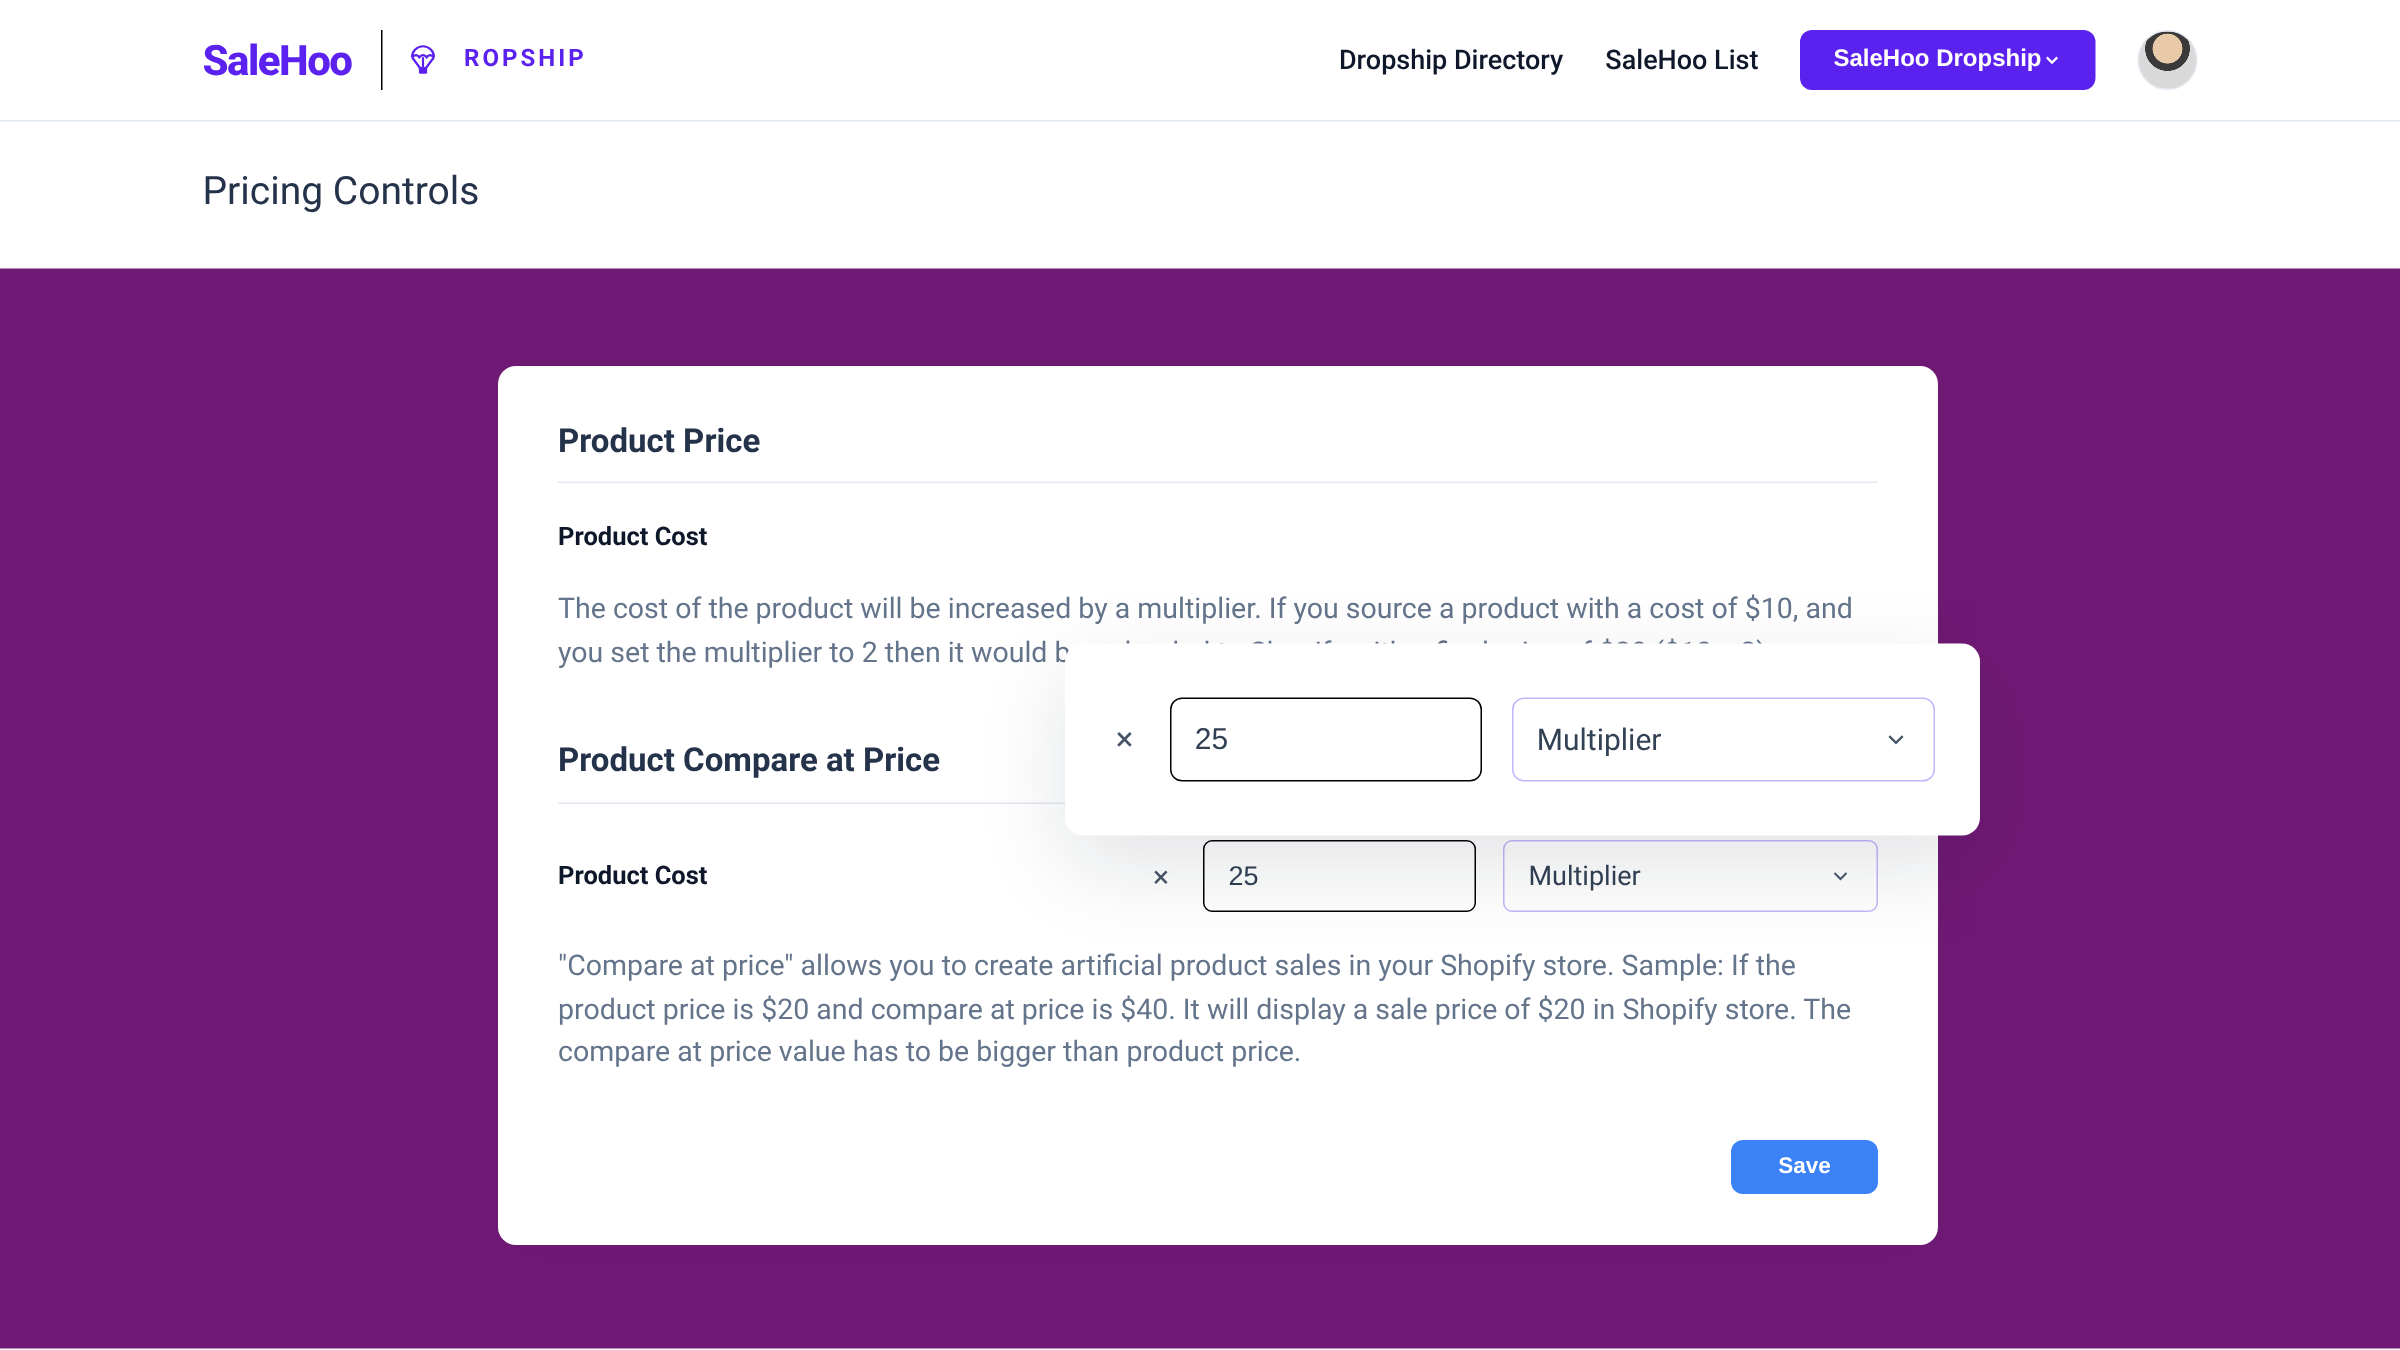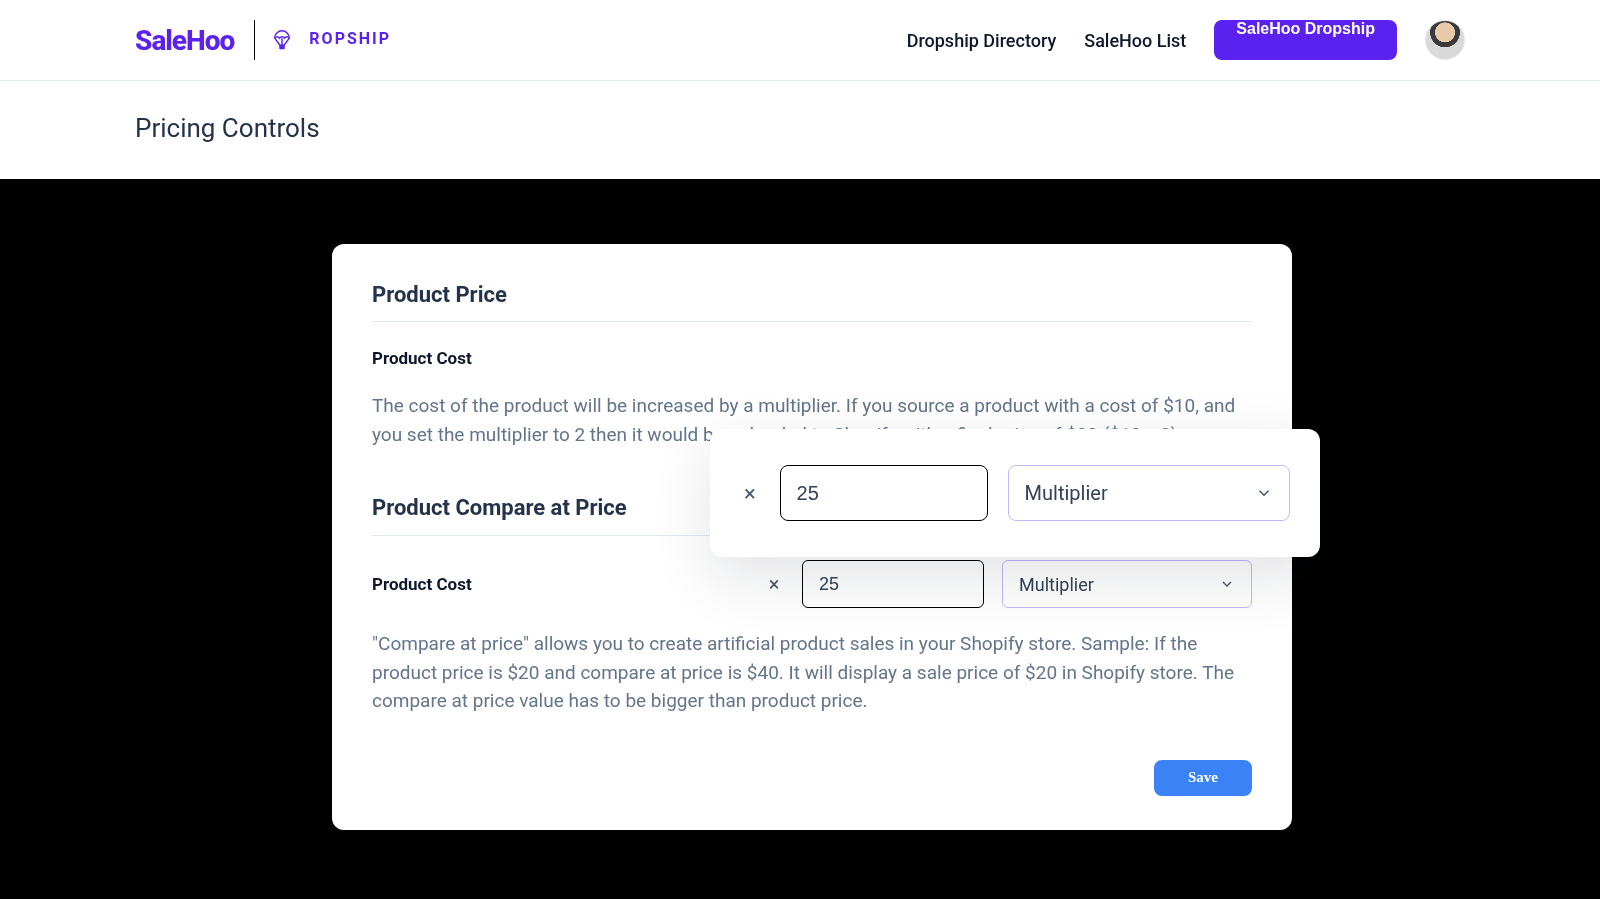--- a/index.html
+++ b/index.html
@@ -54,32 +54,31 @@
   background: #5b21ef;
   color: #fff;
   border: none;
   border-radius: 8px;
   padding: 0 22px;
   height: 40px;
   font-size: 16px;
   font-weight: 600;
   display: flex;
   align-items: center;
-  gap: 23px;
+  gap: 0;
   cursor: pointer;
-  flex-direction: column;
 }
 .avatar {
   width: 40px; height: 40px; border-radius: 50%;
   background: radial-gradient(circle at 50% 30%, #e8c9a8 30%, #3a3a3a 31%, #3a3a3a 45%, #d9d9d9 46%);
   border: 1px solid #e2e8f0;
 }
 .page-title-wrap { padding: 32px 135px 36px; }
 .page-title { font-size: 26px; font-weight: 400; color: #24324a; }
-.content-area { background: #000000; min-height: 720px; padding-top: 65px; position: relative; padding-left: 24px; }
+.content-area { background: #701a75; min-height: 720px; padding-top: 65px; position: relative; padding-left: 24px; }
 .card {
   width: 960px;
   margin: 0 auto;
   background: #fff;
   border-radius: 12px;
   padding: 38px 40px 34px;
   box-shadow: 0 10px 40px rgba(15,23,42,0.04);
 }
 .section-heading {
   font-size: 22px; font-weight: 700; color: #24324a;
@@ -111,21 +110,21 @@
   width: 54px; height: 28px; background: #1e293b; border-radius: 14px;
   position: relative; cursor: pointer;
 }
 .toggle-knob {
   position: absolute; right: 2px; top: 2px; width: 24px; height: 24px;
   background: #fff; border-radius: 50%;
 }
 .save-row { display: flex; justify-content: flex-end; margin-top: 44px; }
 .save-btn {
   background: #3b82f6; color: #fff; border: none; border-radius: 8px;
-  width: 98px; height: 36px; font-size: 15px; font-weight: 600; cursor: pointer; font-family: Liberation Serif, serif;
+  width: 98px; height: 36px; font-size: 15px; font-weight: 600; cursor: pointer;
 }
 .popover {
   position: absolute; top: 250px; left: 710px; width: 610px; background: #fff;
   border-radius: 12px; box-shadow: 0 20px 60px rgba(15,23,42,0.12);
   padding: 36px 30px 36px 30px; display: flex; align-items: center; gap: 20px;
 }
 .popover .times { font-size: 22px; }
 .popover .num-input { width: 208px; height: 56px; font-size: 20px; border-radius: 8px; }
 .popover .select { width: 288px; height: 56px; font-size: 20px; border-radius: 8px; }
 .desc2 { margin-bottom: 0; }

